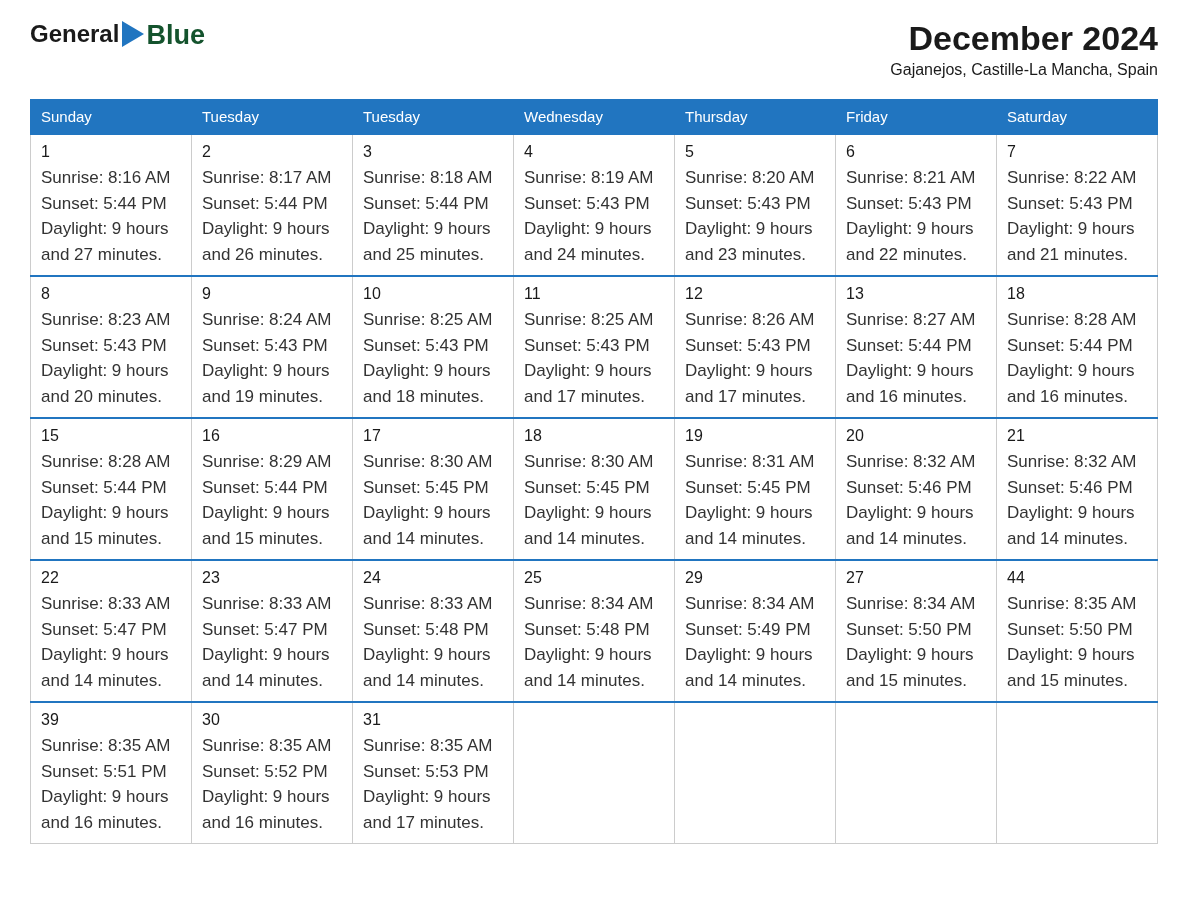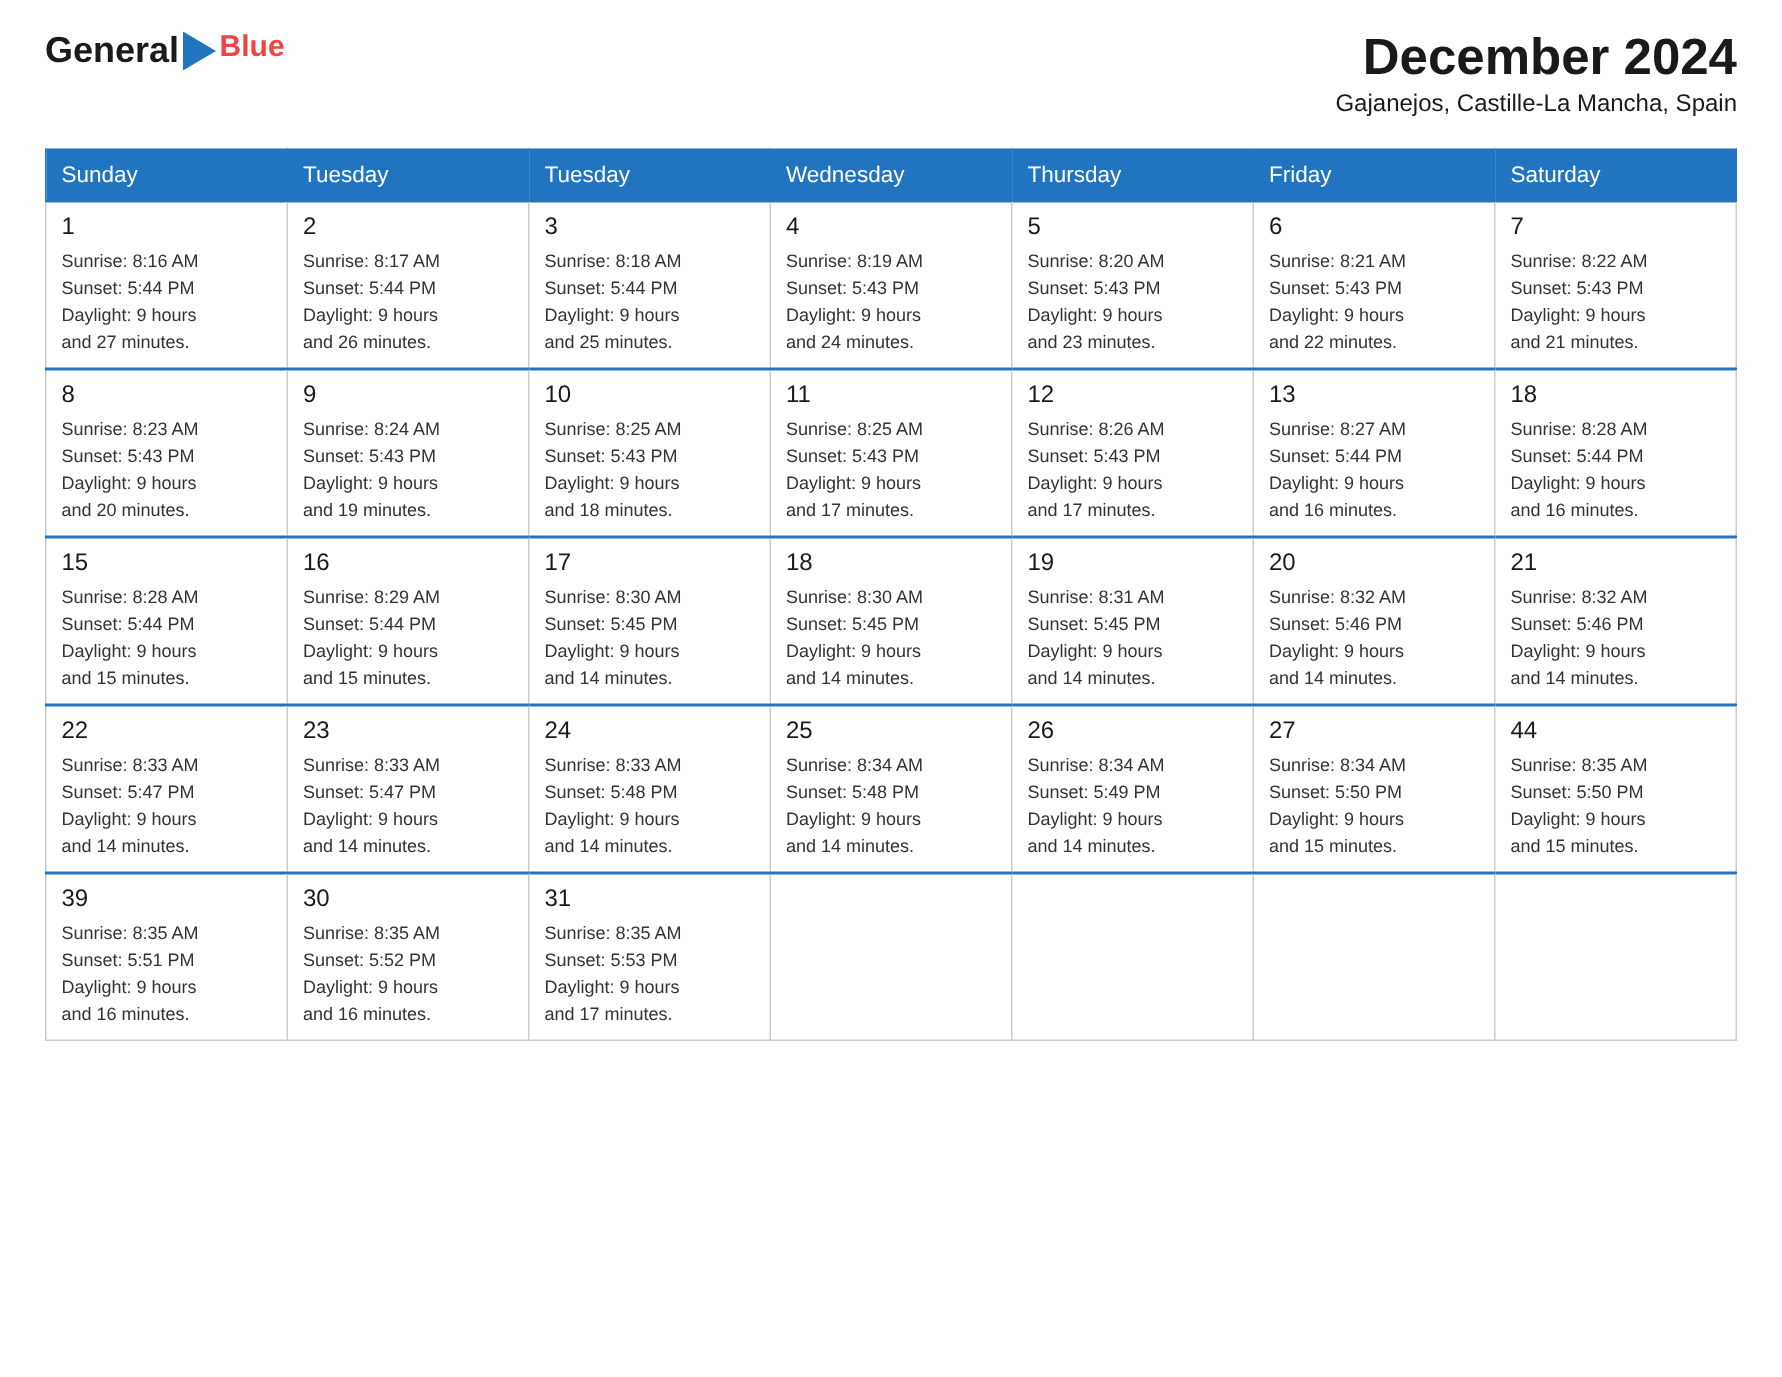--- a/index.html
+++ b/index.html
@@ -55,21 +55,21 @@
       height: 110px;
     }
     .day-number {
       font-size: 16px;
       font-weight: normal;
       color: #1a1a1a;
       display: block;
       margin-bottom: 4px;
     }
     .day-info {
-      font-size: 12px;
+      font-size: 17px;
       color: #333333;
       line-height: 1.5;
     }
     .empty-cell {
       border-top: 2px solid #2175c0;
       background: #ffffff;
     }
     .logo-container {
       display: flex;
       align-items: flex-start;
@@ -77,23 +77,23 @@
     .logo-row {
       display: flex;
       align-items: center;
     }
     .logo-word-general {
       font-size: 24px;
       font-weight: bold;
       color: #1a1a1a;
     }
     .logo-word-blue {
-      font-size: 20px;
+      font-size: 27px;
       font-weight: bold;
-      color: #ef4444;
+      color: #14532d;
     }
   </style>
 </head>
 <body>
 
 <div class="header-section">
   <div class="logo-container">
     <div class="logo-row">
       <span class="logo-word-general">General</span>
       <svg width="22" height="26" viewBox="0 0 22 26" style="margin-left:3px; margin-top:0px;">
@@ -324,21 +324,21 @@
       </td>
         <td>
         <span class="day-number">25</span>
         <div class="day-info">
           Sunrise: 8:34 AM<br>
           Sunset: 5:48 PM<br>
           Daylight: 9 hours<br>and 14 minutes.
         </div>
       </td>
         <td>
-        <span class="day-number">26</span>
+        <span class="day-number">29</span>
         <div class="day-info">
           Sunrise: 8:34 AM<br>
           Sunset: 5:49 PM<br>
           Daylight: 9 hours<br>and 14 minutes.
         </div>
       </td>
         <td>
         <span class="day-number">27</span>
         <div class="day-info">
           Sunrise: 8:34 AM<br>

